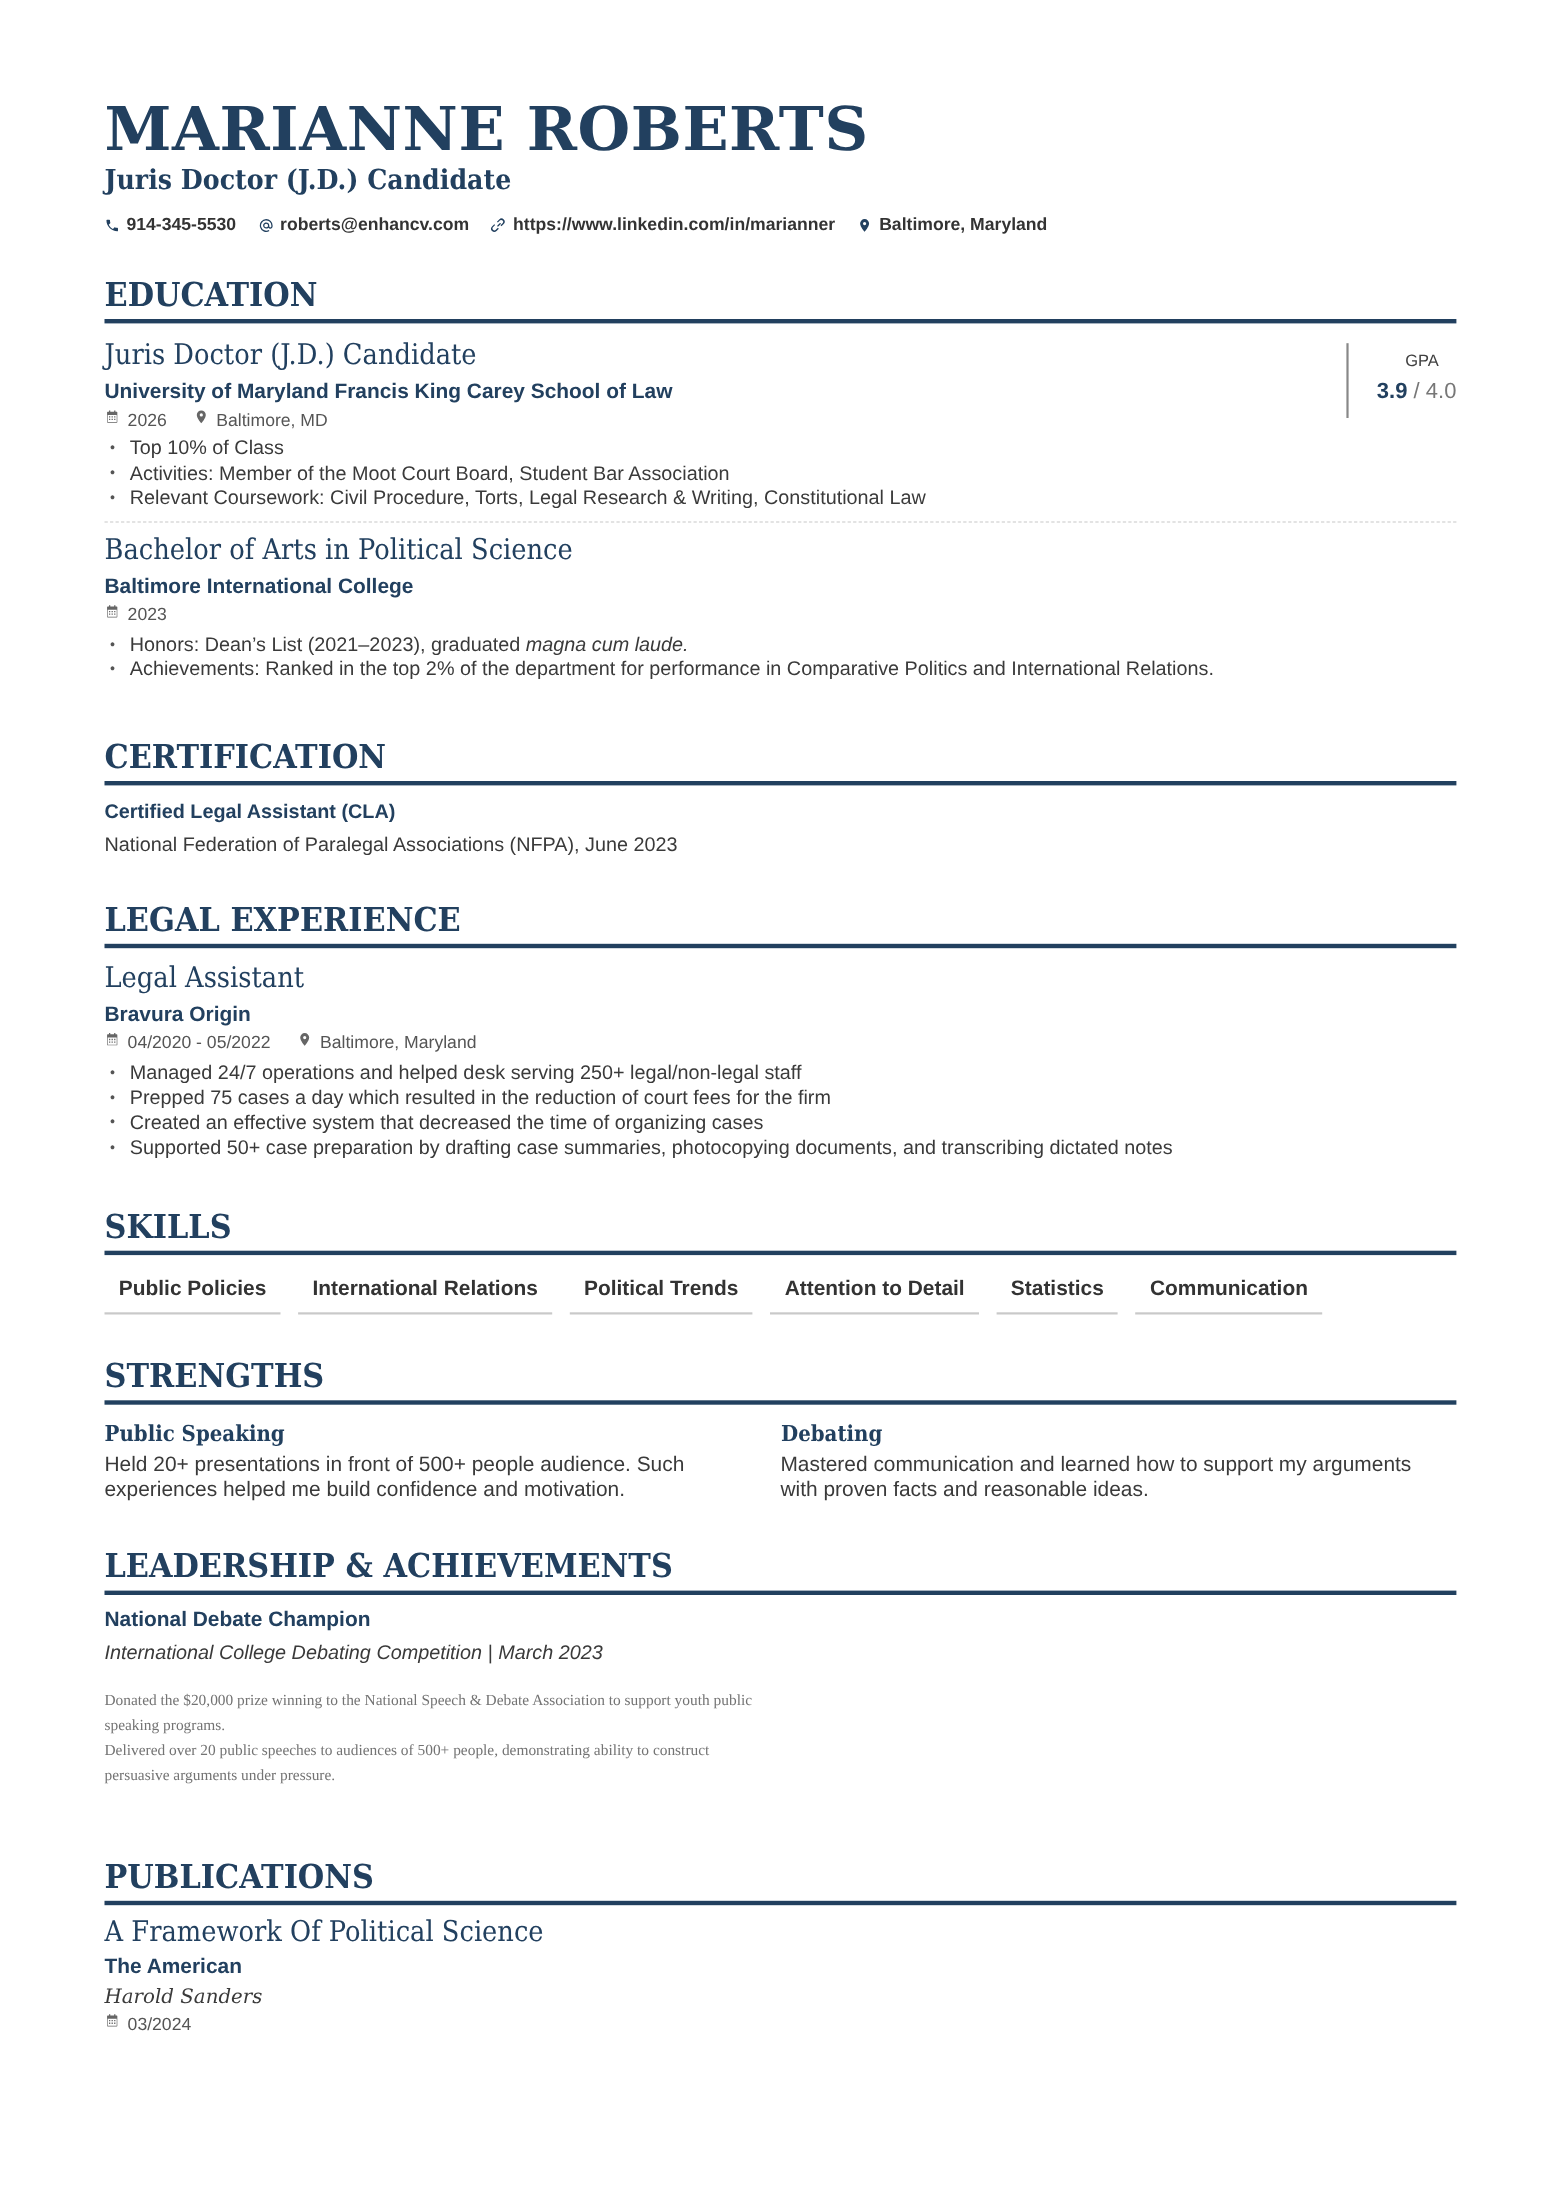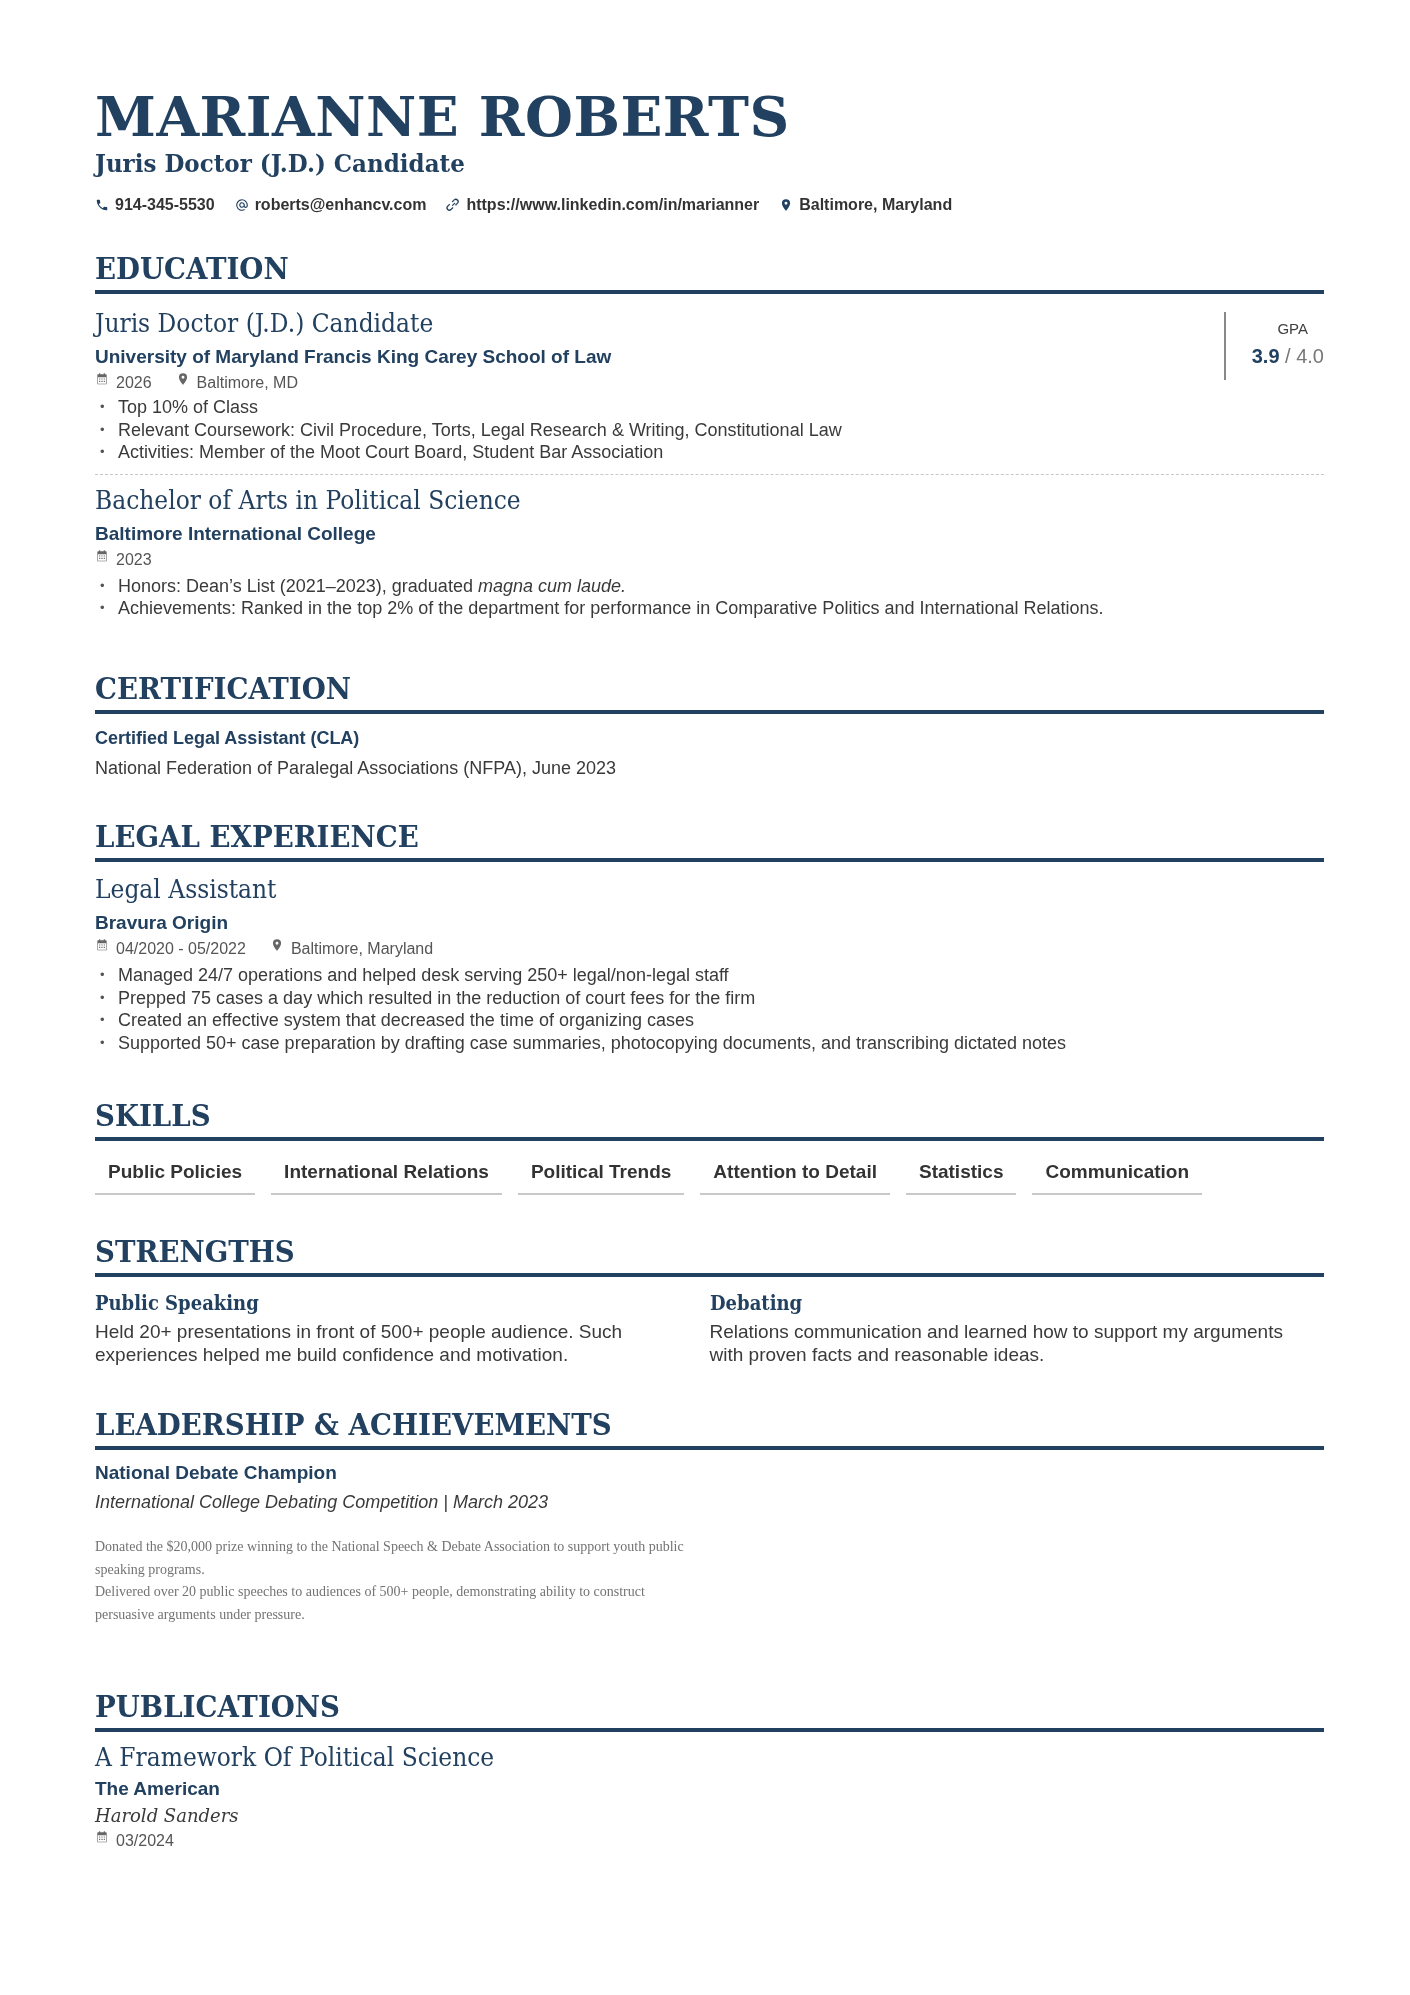--- a/index.html
+++ b/index.html
@@ -99,22 +99,22 @@
         </div>
         <div class="meta-item">
           <svg viewBox="0 0 24 24">
               <path d="M12 2a7 7 0 0 0-7 7c0 5.2 7 13 7 13s7-7.8 7-13a7 7 0 0 0-7-7zm0 9.5a2.5 2.5 0 1 1 0-5 2.5 2.5 0 0 1 0 5z"></path>
             </svg>
           <span>Baltimore, MD</span>
         </div>
       </div>
       <ul class="bullets" style="margin-top:2px;">
         <li>Top 10% of Class</li>
+        <li>Activities: Member of the Moot Court Board, Student Bar Association</li>
         <li>Relevant Coursework: Civil Procedure, Torts, Legal Research &amp; Writing, Constitutional Law</li>
-        <li>Activities: Member of the Moot Court Board, Student Bar Association</li>
       </ul>
     </div>
     <div class="gpa">
       <div class="gpa-label">GPA</div>
       <div class="gpa-val"><b>3.9</b> <span>/ 4.0</span></div>
     </div>
 
     <div class="dashed" style="margin-top:10px;"></div>
 
     <div style="margin-top:8px;">
@@ -187,21 +187,21 @@
   <div class="section" style="top:1233px;">
     <div class="sec-head">STRENGTHS</div>
     <div class="sec-rule"></div>
     <div class="strengths">
       <div class="strength">
         <div class="strength-title">Public Speaking</div>
         <div class="strength-desc">Held 20+ presentations in front of 500+ people audience. Such experiences helped me build confidence and motivation.</div>
       </div>
       <div class="strength">
         <div class="strength-title">Debating</div>
-        <div class="strength-desc">Relations communication and learned how to support my arguments with proven facts and reasonable ideas.</div>
+        <div class="strength-desc">Mastered communication and learned how to support my arguments with proven facts and reasonable ideas.</div>
       </div>
     </div>
   </div>
 
   <div class="section" style="top:1406px;">
     <div class="sec-head">LEADERSHIP &amp; ACHIEVEMENTS</div>
     <div class="sec-rule"></div>
     <div class="ach-title" style="margin-top:10px;">National Debate Champion</div>
     <div class="ach-sub">International College Debating Competition | March 2023</div>
     <div class="ach-desc">

